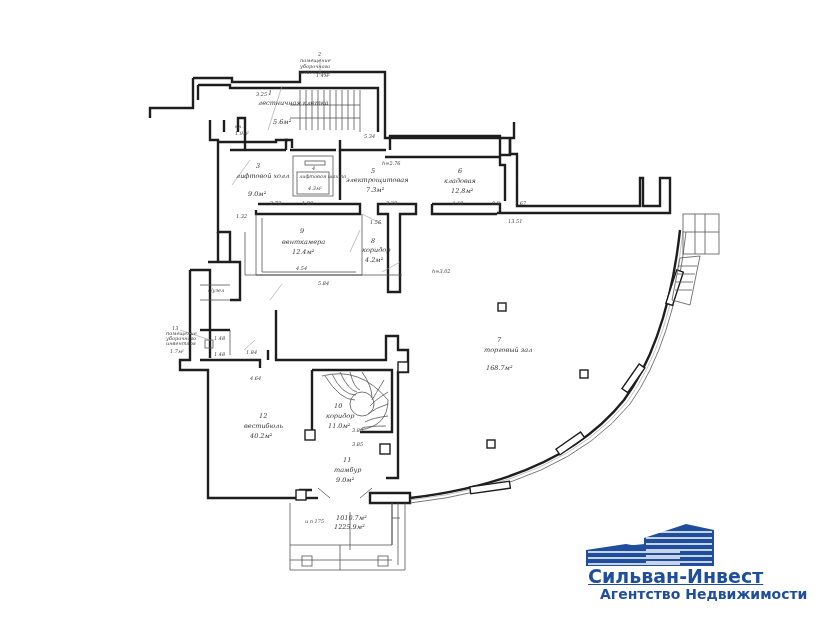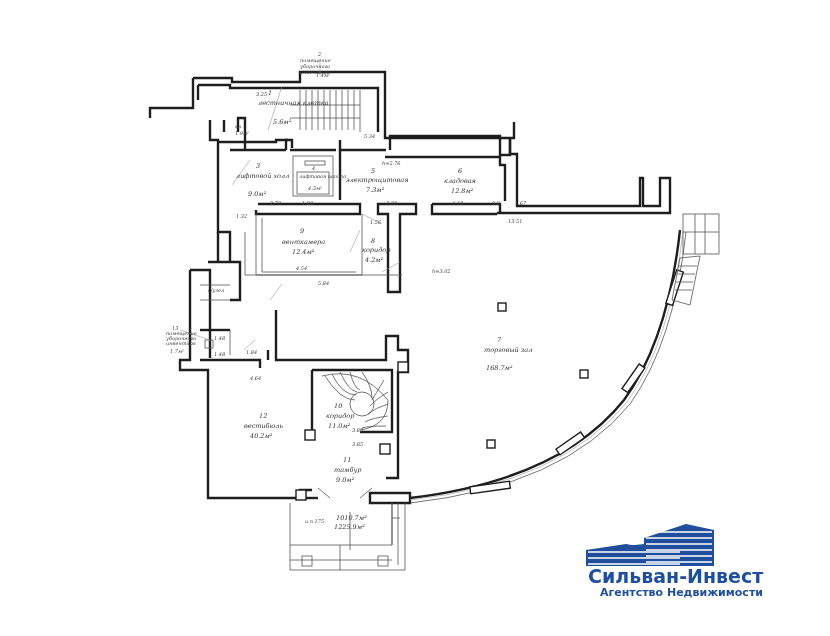--- a/index.html
+++ b/index.html
@@ -5,22 +5,22 @@
   html,body{margin:0;padding:0;background:#fff;}
   body{width:830px;height:636px;position:relative;overflow:hidden;font-family:"DejaVu Sans",sans-serif;}
   #plan{position:absolute;left:0;top:0;width:830px;height:636px;}
   .wall{fill:none;stroke:#1e1e1e;stroke-width:2.4;stroke-linejoin:miter;}
   .thin{fill:none;stroke:#555;stroke-width:0.8;}
   .faint{fill:none;stroke:#999;stroke-width:0.6;}
   .lbl{font-family:"DejaVu Serif",serif;font-style:italic;fill:#333;font-size:6.5px;}
   .lbl-s{font-family:"DejaVu Serif",serif;font-style:italic;fill:#444;font-size:5px;}
   .col{fill:#fff;stroke:#1e1e1e;stroke-width:1.4;}
   .logo{position:absolute;left:586px;top:520px;width:220px;height:80px;}
-  .logo-name{position:absolute;left:588px;top:565px;font-family:"DejaVu Sans",sans-serif;font-weight:bold;font-size:19px;color:#1f4e9c;letter-spacing:0px;white-space:nowrap;}
-  .logo-sub{position:absolute;left:600px;top:586px;font-family:"DejaVu Sans",sans-serif;font-weight:bold;font-size:11px;color:#1f4e9c;white-space:nowrap;}
+  .logo-name{position:absolute;left:588px;top:565px;font-family:"DejaVu Sans",sans-serif;font-weight:bold;font-size:19px;color:#1f4e9c;letter-spacing:0px;white-space:nowrap;text-decoration:underline;}
+  .logo-sub{position:absolute;left:600px;top:586px;font-family:"DejaVu Sans",sans-serif;font-weight:bold;font-size:14px;color:#1f4e9c;white-space:nowrap;}
 </style>
 </head>
 <body>
 
 <svg id="plan" viewBox="0 0 830 636" xmlns="http://www.w3.org/2000/svg">
 
   <g>
 
     <path class="wall" d="M193 78 L232 78 L232 82 L300 82 L300 72 L385 72 L385 138 L514 138 L514 122"></path>
     <path class="wall" d="M198 85 L230 85 L230 88 L378 88 L378 132"></path>

